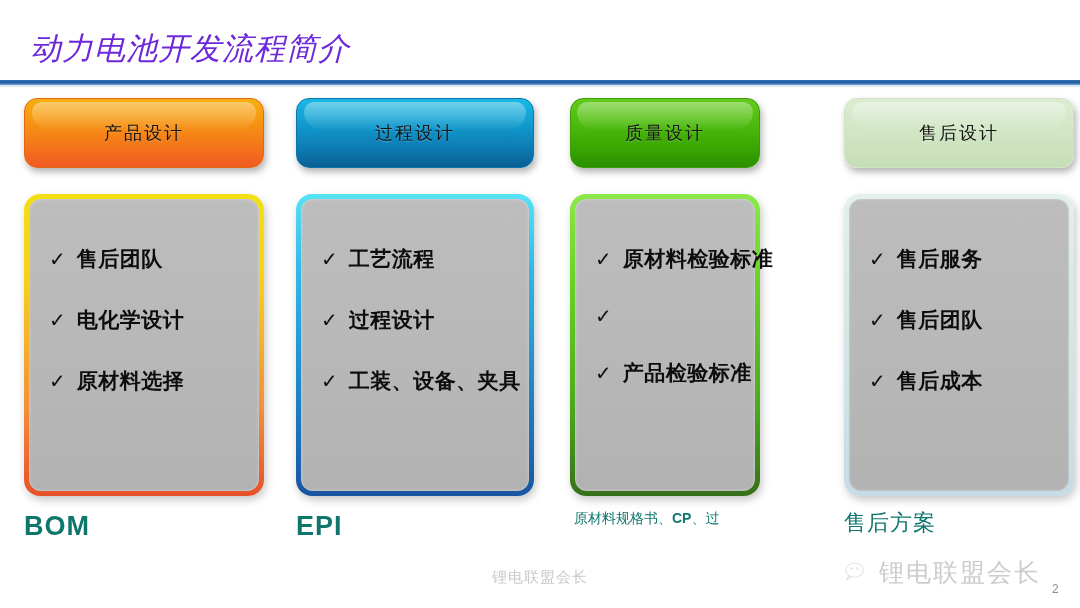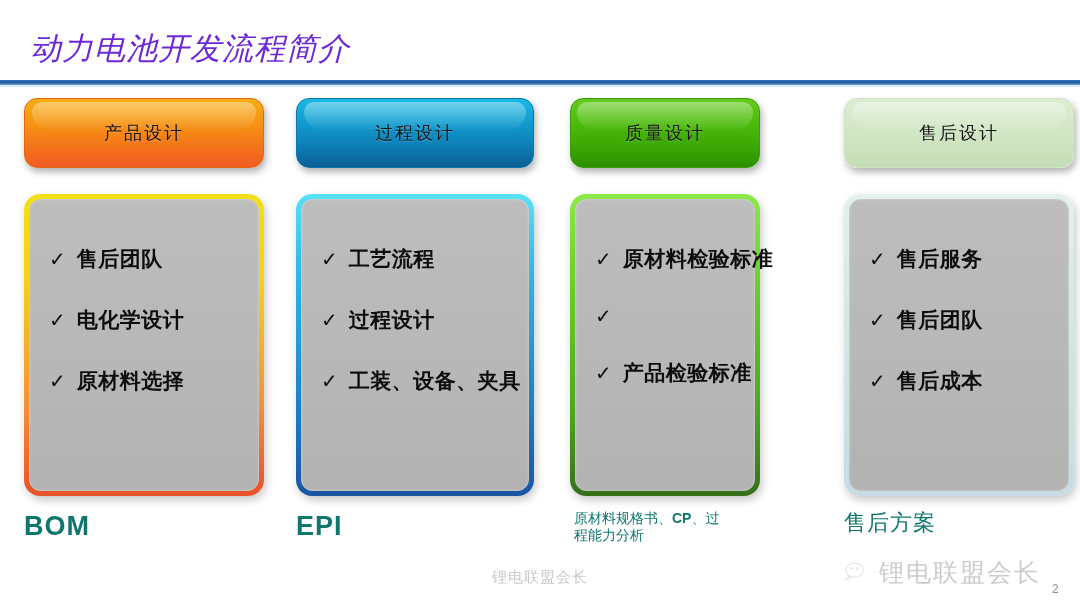--- a/index.html
+++ b/index.html
@@ -282,21 +282,20 @@
         <span class="check-mark">✓</span>
       </div>
       <div class="bullet-row">
         <span class="check-mark">✓</span>
         <span class="bullet-text">产品检验标准</span>
       </div>
     </div>
   </div>
   <div class="caption">
     <div class="caption-plain"><span>原材料规格书、</span><b>CP</b><span>、过</span></div>
-    <div class="caption-plain">程能力分析</div>
   </div>
 </div>
 
 <div class="column col-3">
   <div class="header-pill hp-pale">
     <span class="header-label">售后设计</span>
   </div>
   <div class="body-card bc-pale">
     <div class="card-inner">
       <div class="bullet-row">

